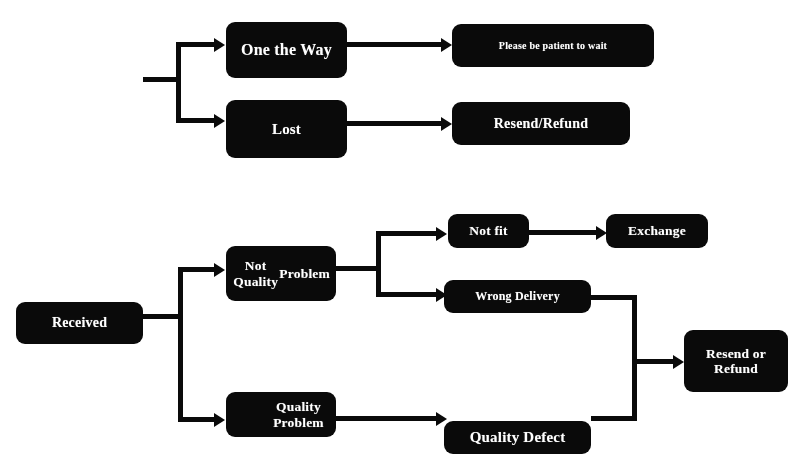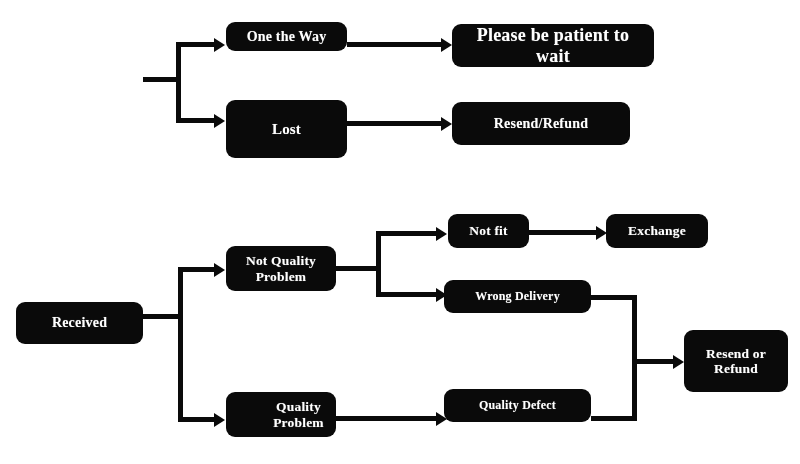--- a/index.html
+++ b/index.html
@@ -67,23 +67,23 @@
   <div class="edge h" style="left:176px; top:118px; width:42px;"></div>
   <div class="arrow" style="left:214px; top:113.5px;"></div>
 
   <div class="edge h" style="left:347px; top:42px; width:98px;"></div>
   <div class="arrow" style="left:441px; top:37.5px;"></div>
 
   <div class="edge h" style="left:347px; top:121px; width:98px;"></div>
   <div class="arrow" style="left:441px; top:116.5px;"></div>
 
 
-  <div class="node" style="left:226px; top:22px; width:121px; height:29px; font-size:14px;">One the Way</div>
+  <div class="node" style="left:226px; top:22px; width:121px; height:56px; font-size:16px;">One the Way</div>
 
-  <div class="node" style="left:452px; top:24px; width:202px; height:43px; font-size:18px;">Please be patient to wait</div>
+  <div class="node" style="left:452px; top:24px; width:202px; height:43px; font-size:10px;">Please be patient to wait</div>
 
   <div class="node" style="left:226px; top:100px; width:121px; height:58px; font-size:15px;">Lost</div>
 
   <div class="node" style="left:452px; top:102px; width:178px; height:43px; font-size:14px;">Resend/Refund</div>
 
   <div class="edge h" style="left:143px; top:314px; width:40px;"></div>
 
   <div class="edge v" style="left:178px; top:267px; height:155px;"></div>
 
   <div class="edge h" style="left:178px; top:267px; width:40px;"></div>
@@ -108,36 +108,36 @@
   <div class="arrow" style="left:436px; top:411.5px;"></div>
 
   <div class="edge h" style="left:591px; top:295px; width:46px;"></div>
   <div class="edge h" style="left:591px; top:416px; width:46px;"></div>
   <div class="edge v" style="left:632px; top:295px; height:126px;"></div>
   <div class="edge h" style="left:632px; top:359px; width:45px;"></div>
   <div class="arrow" style="left:673px; top:354.5px;"></div>
 
   <div class="node" style="left:16px; top:302px; width:127px; height:42px; font-size:14px;">Received</div>
 
-  <div class="node" style="left:226px; top:246px; width:110px; height:45px; font-size:13.5px; flex-direction:column;">
+  <div class="node" style="left:226px; top:246px; width:110px; height:55px; font-size:13.5px; flex-direction:row;">
     <span>Not Quality</span>
     <span>Problem</span>
   </div>
 
   <div class="node" style="left:226px; top:392px; width:110px; height:45px; font-size:13.5px; flex-direction:column;padding-left:41px;">
     <span>Quality</span>
     <span>Problem</span>
   </div>
 
   <div class="node" style="left:448px; top:214px; width:81px; height:34px; font-size:13.5px;">Not fit</div>
 
   <div class="node" style="left:606px; top:214px; width:102px; height:34px; font-size:13.5px;">Exchange</div>
 
   <div class="node" style="left:444px; top:280px; width:147px; height:33px; font-size:12px;">Wrong Delivery</div>
 
-  <div class="node" style="left:444px; top:389px; width:147px; height:33px; font-size:12px;">Quality Defect</div>
+  <div class="node" style="left:444px; top:421px; width:147px; height:33px; font-size:15px;">Quality Defect</div>
 
   <div class="node" style="left:684px; top:330px; width:104px; height:62px; font-size:13.5px; flex-direction:column;">
     <span>Resend or</span>
     <span>Refund</span>
   </div>
 
 </div>
 
 </body></html>

